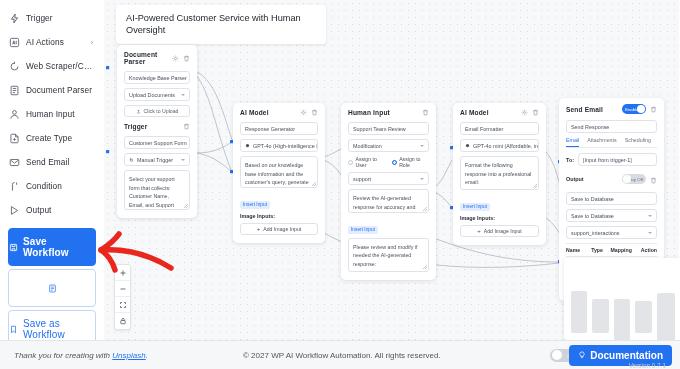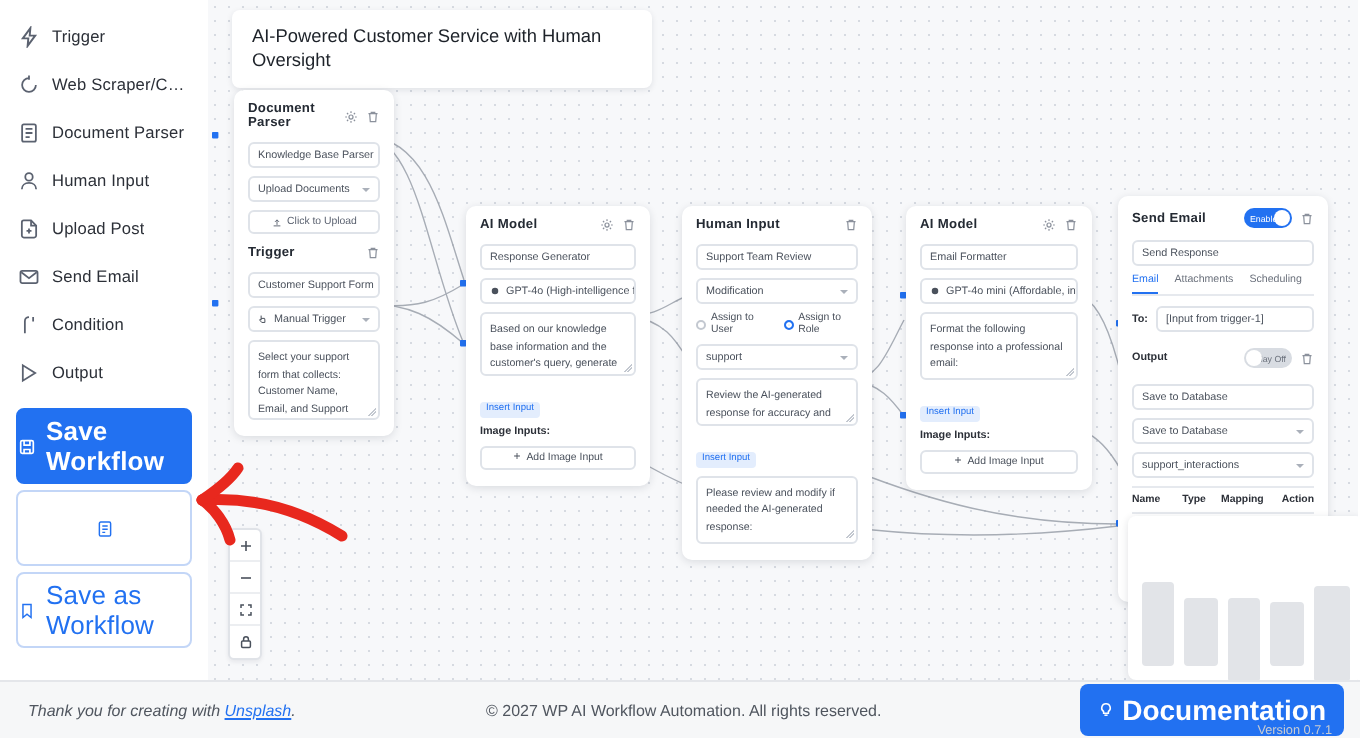--- a/index.html
+++ b/index.html
@@ -33,21 +33,21 @@
     font-size: 8.3px; color: #2c3038; letter-spacing: .1px;
     white-space: nowrap; overflow: hidden; text-overflow: ellipsis;
   }
   .nav-chev { position: absolute; right: 5px; font-size: 7px; color: #8b919c; }
 
   .side-btn {
     display: flex; align-items: center; justify-content: center;
     gap: 5px;
     height: 38px; margin: 3px 2px;
     border-radius: 4px;
-    font-size: 13px; font-weight: bold;
+    font-size: 10px; font-weight: bold;
     letter-spacing: .1px;
   }
   .btn-primary { background: #2271f1; color: #fff; border: 1px solid #2271f1; }
   .btn-outline { background: #fff; color: #2271f1; border: 1px solid #c3d6f7; font-weight: normal;}
   .side-btn svg { width: 9px; height: 9px; display: block; }
 
   
   #canvas {
     position: absolute; left: 104px; top: 0;
     width: 575px; height: 340px;
@@ -197,21 +197,21 @@
   .dmode {
     position:absolute; right:104px;
     width:26px;height:13px;border-radius:7px;background:#cfd3d9; display:flex;align-items:center;
   }
   .dmode .k{position:absolute;left:1.5px;width:10px;height:10px;border-radius:50%;background:#fff;}
   .dmode .s{position:absolute;right:3.5px;color:#fff;font-size:7px;line-height:1;}
   .doc-btn {
     position:absolute; right:8px;
     display:flex;align-items:center;gap:4px;
     background:#2271f1;color:#fff;border-radius:4px;
-    padding:5px 9px; font-size:14px; font-weight:bold;
+    padding:5px 9px; font-size:10px; font-weight:bold;
   }
   .doc-btn svg{width:8px;height:8px;display:block;}
   .version { position:absolute; right:14px; bottom:0px; font-size:6.4px; color:#c9ccd1; }
 
   
   #arrow { position:absolute; left:85px; top:228px; width:135px; height:62px; pointer-events:none; }
 </style>
 </head>
 <body>
 
@@ -221,20 +221,30 @@
 
     <div class="nav-item">
       <span class="nav-ico">
           <svg viewBox="0 0 16 16" fill="none" stroke="currentColor" stroke-width="1.4">
             <path d="M9 1.5 3.5 9h4L7 14.5 12.5 7h-4z"></path>
           </svg>
         </span>
       <span class="nav-label">Trigger</span>
     </div>
 
+    <div class="nav-item">
+      <span class="nav-ico">
+          <svg viewBox="0 0 16 16" fill="none" stroke="currentColor" stroke-width="1.3">
+            <rect x="2" y="2" width="12" height="12" rx="2"></rect>
+            <path d="M5.5 10.5 7 5.5l1.5 5M6 9h2M10.5 5.5v5"></path>
+          </svg>
+        </span>
+      <span class="nav-label">AI Actions</span>
+      <span class="nav-chev">›</span>
+    </div>
 
     <div class="nav-item">
       <span class="nav-ico">
           <svg viewBox="0 0 16 16" fill="none" stroke="currentColor" stroke-width="1.3">
             <path d="M13 8A5 5 0 1 1 8 3"></path>
             <path d="M8 1v3.2"></path>
           </svg>
         </span>
       <span class="nav-label">Web Scraper/Crawl...</span>
     </div>
@@ -259,21 +269,21 @@
       <span class="nav-label">Human Input</span>
     </div>
 
     <div class="nav-item">
       <span class="nav-ico">
           <svg viewBox="0 0 16 16" fill="none" stroke="currentColor" stroke-width="1.3">
             <path d="M9.5 1.8H4.2A1.4 1.4 0 0 0 2.8 3.2v9.6a1.4 1.4 0 0 0 1.4 1.4h7.6a1.4 1.4 0 0 0 1.4-1.4V5.5z"></path>
             <path d="M9.5 1.8v3.7h3.7M8 7.6v3.6M6.2 9.4h3.6"></path>
           </svg>
         </span>
-      <span class="nav-label">Upload Post</span>
+      <span class="nav-label">Create Type</span>
     </div>
 
 
     <div class="nav-item">
       <span class="nav-ico">
           <svg viewBox="0 0 16 16" fill="none" stroke="currentColor" stroke-width="1.3">
             <rect x="1.8" y="3.6" width="12.4" height="8.8" rx="1.3"></rect>
             <path d="m2.4 4.6 5.6 4.3 5.6-4.3"></path>
           </svg>
         </span>

